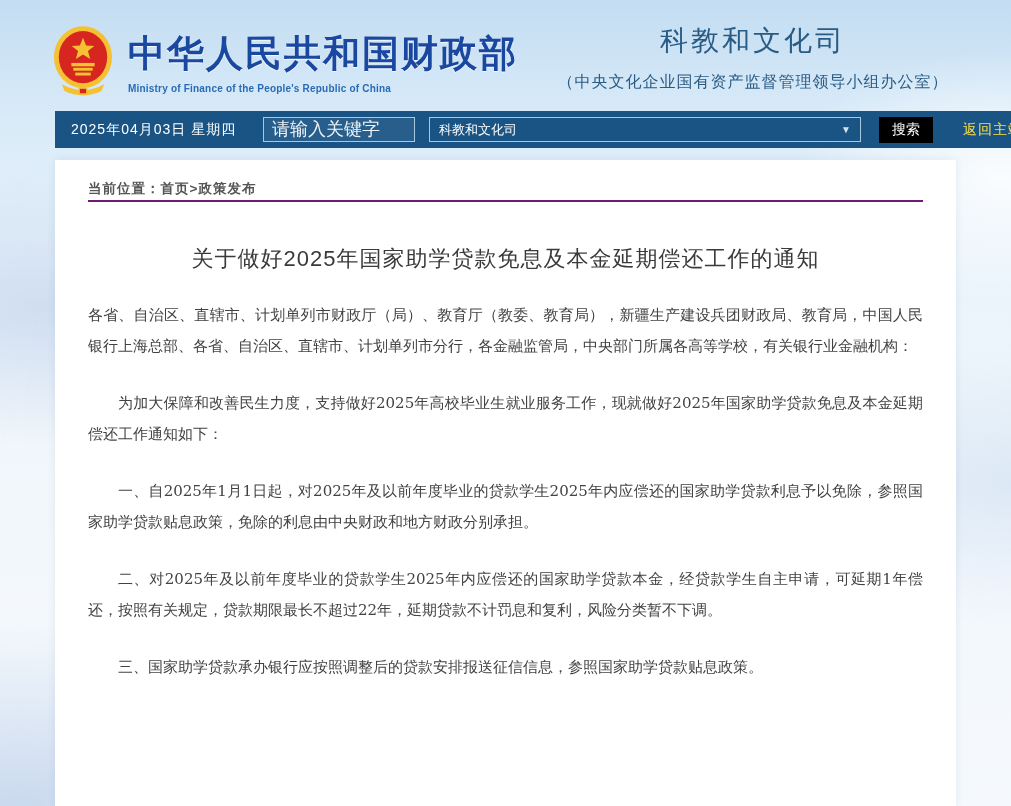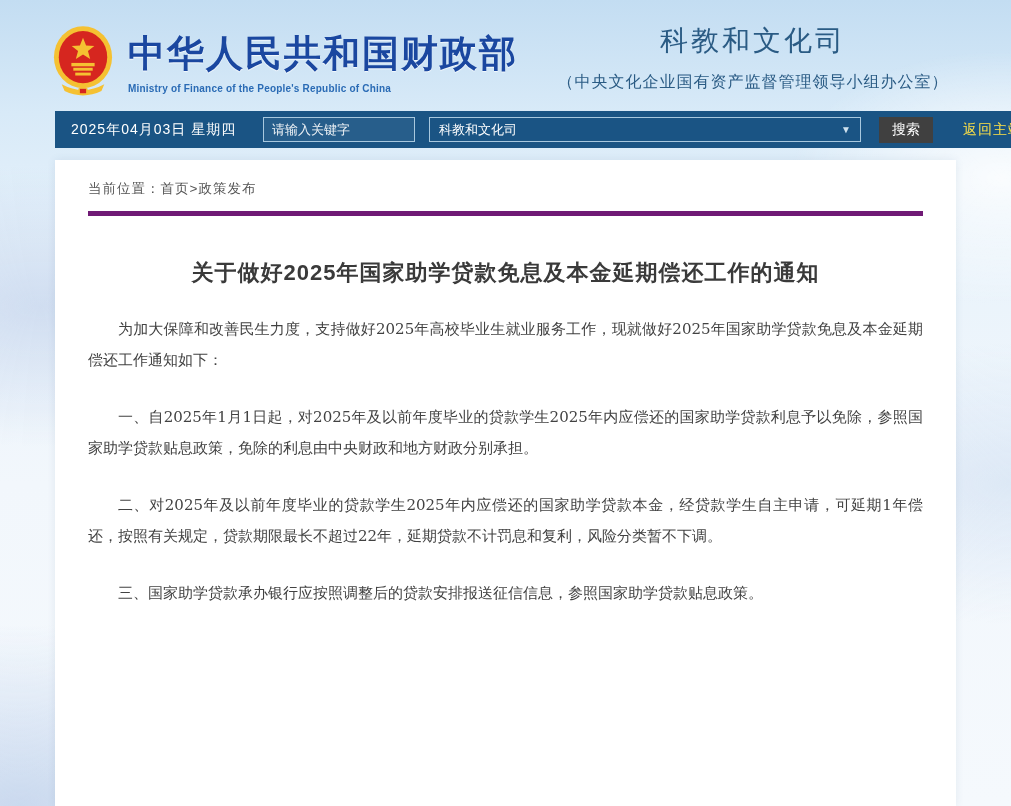--- a/index.html
+++ b/index.html
@@ -29,47 +29,47 @@
 
   
   .navbar {
     position:absolute; left:55px; top:111px; width:1003px; height:37px;
     background:#1a5484; display:flex; align-items:center; padding:0 16px;
     color:#fff; font-size:14px;
   }
   .nav-date { width:192px; letter-spacing:1px; }
   .search-input {
     width:152px; height:25px; background:rgba(255,255,255,.06);
-    border:1px solid #a8c8de; color:#fff; font-size:13px; padding:0 8px; outline:none;
+    border:1px solid #a8c8de; color:#fff; font-size:18px; padding:0 8px; outline:none;
     font-family:"Liberation Sans",sans-serif;
   }
   .search-input::placeholder { color:rgba(255,255,255,.92); }
   .channel-select {
     margin-left:14px; flex:1; max-width:432px; height:25px; border:1px solid #a8c8de;
     display:flex; align-items:center; padding:0 9px; font-size:13px; cursor:pointer;
   }
   .channel-select .caret { margin-left:auto; font-size:10px; color:#cfe2ef; }
   .search-btn {
-    margin-left:18px; height:26px; padding:0 13px; background:#404040; color:#fff;
+    margin-left:18px; height:26px; padding:0 13px; background:#000000; color:#fff;
     border:none; font-size:14px; cursor:pointer; font-family:"Liberation Sans",sans-serif;
   }
   .home-link { margin-left:30px; color:#fde047; text-decoration:none; letter-spacing:1px; }
 
   
   .panel {
     position:absolute; left:55px; top:160px; width:901px; height:646px;
     background:#fff; box-shadow:0 0 8px rgba(60,90,130,.10);
   }
   .breadcrumb {
-    margin:0 33px; padding:20px 0 13px; font-size:13.5px; color:#555;
-    border-bottom:5px solid #701a75; letter-spacing:1px;
+    margin:0 33px; padding:20px 0 2px; font-size:13.5px; color:#555;
+    border-bottom:2px solid #701a75; letter-spacing:1px;font-weight:bold;
   }
   .breadcrumb a { color:#555; text-decoration:none; }
   .doc-title {
-    margin:42px 60px 0; text-align:center; font-size:22px; font-weight:bold;
+    margin:42px 60px 0; text-align:center; font-size:22px; font-weight:normal;
     color:#3a3a3a; letter-spacing:1px;
   }
   .doc-number { margin-top:24px; text-align:center; font-size:15px; color:#4a4a4a; }
   .doc-body {
     margin:26px 33px 0; font-size:15px; color:#424242; line-height:31px;
     font-family:"DejaVu Serif","Liberation Serif",serif; text-align:justify;
   }
   .doc-body p { margin-bottom:26px; }
   .doc-body p.indent { text-indent:2em; }
 </style>
@@ -111,19 +111,20 @@
 </div>
 
 <div class="panel">
   <div class="breadcrumb">
     <span>当前位置：</span><a href="#">首页</a><span>&gt;</span><a href="#">政策发布</a>
   </div>
 
   <h1 class="doc-title">关于做好2025年国家助学贷款免息及本金延期偿还工作的通知</h1>
 
   <div class="doc-body">
+    <p>各省、自治区、直辖市、计划单列市财政厅（局）、教育厅（教委、教育局），新疆生产建设兵团财政局、教育局，中国人民银行上海总部、各省、自治区、直辖市、计划单列市分行，各金融监管局，中央部门所属各高等学校，有关银行业金融机构：</p>
     <p class="indent">为加大保障和改善民生力度，支持做好2025年高校毕业生就业服务工作，现就做好2025年国家助学贷款免息及本金延期偿还工作通知如下：</p>
     <p class="indent">一、自2025年1月1日起，对2025年及以前年度毕业的贷款学生2025年内应偿还的国家助学贷款利息予以免除，参照国家助学贷款贴息政策，免除的利息由中央财政和地方财政分别承担。</p>
     <p class="indent">二、对2025年及以前年度毕业的贷款学生2025年内应偿还的国家助学贷款本金，经贷款学生自主申请，可延期1年偿还，按照有关规定，贷款期限最长不超过22年，延期贷款不计罚息和复利，风险分类暂不下调。</p>
     <p class="indent">三、国家助学贷款承办银行应按照调整后的贷款安排报送征信信息，参照国家助学贷款贴息政策。</p>
   </div>
 
 </div>
 
 </body></html>

